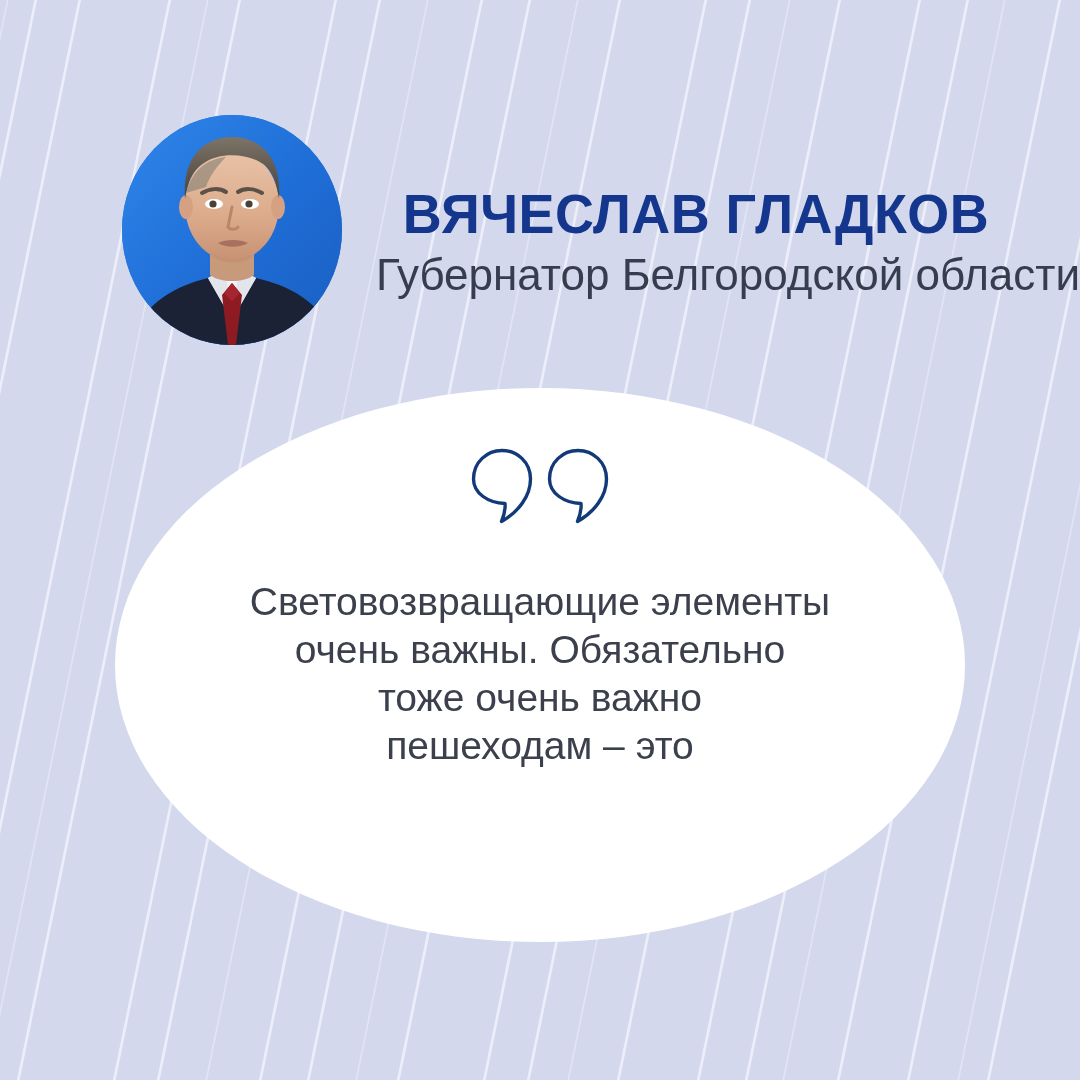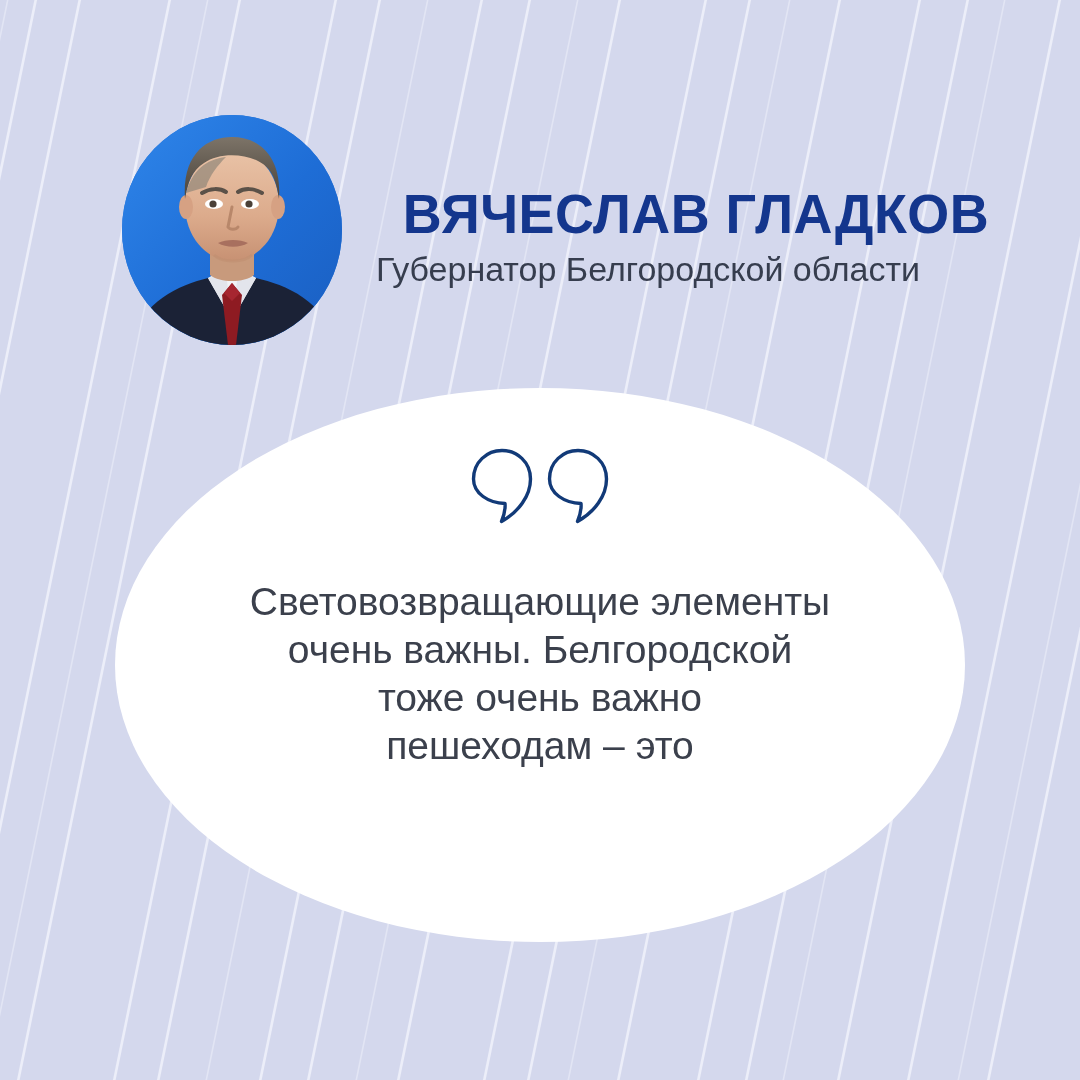--- a/index.html
+++ b/index.html
@@ -52,24 +52,24 @@
     color: #14368d;
     line-height: 1.02;
     text-align: center;
     white-space: nowrap;
     font-stretch: condensed;
     transform: scaleX(0.98);
     transform-origin: center;
   }
   .name-subtitle {
     margin-top: 8px;
-    font-size: 34px;
+    font-size: 44px;
     font-weight: 400;
     color: #363d4e;
-    text-align: left;
+    text-align: center;
     line-height: 1.12;
     white-space: nowrap;
   }
 
   
   .quote-card {
     position: absolute;
     left: 115px;
     top: 388px;
     width: 850px;
@@ -212,20 +212,20 @@
       <svg viewBox="0 0 143 80" xmlns="http://www.w3.org/2000/svg">
         <g fill="none" stroke="#123a78" stroke-width="3.4" stroke-linejoin="round" stroke-linecap="round">
           <path d="M33.5 4.5 C48.5 4.5 62 16 62 33 C62 50 50 66 33 75.5 C36 68 37 62.5 36.5 57.5 C20 57 5 47.5 5 33 C5 16 18.5 4.5 33.5 4.5 Z"></path>
           <path d="M109.5 4.5 C124.5 4.5 138 16 138 33 C138 50 126 66 109 75.5 C112 68 113 62.5 112.5 57.5 C96 57 81 47.5 81 33 C81 16 94.5 4.5 109.5 4.5 Z"></path>
         </g>
       </svg>
     </div>
 
     <div class="quote-text">
       <span class="quote-line">Световозвращающие элементы</span>
-      <span class="quote-line">очень важны. Белгородской</span>
+      <span class="quote-line">очень важны. Обязательно</span>
       <span class="quote-line">тоже очень важно</span>
       <span class="quote-line">пешеходам – это</span>
     </div>
 
   </div>
 
 </div>
 
 </body></html>

